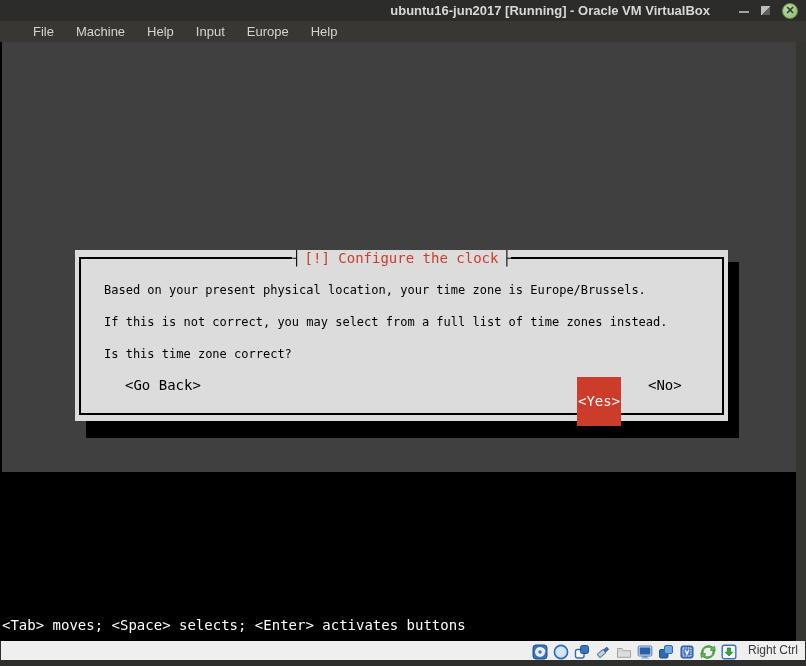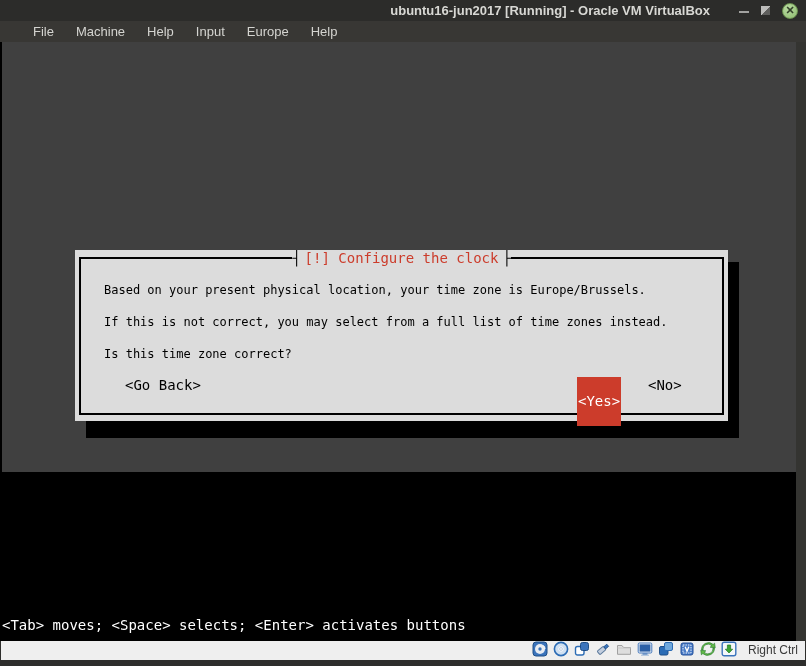--- a/index.html
+++ b/index.html
@@ -104,21 +104,21 @@
     position:absolute; font-size:14px; line-height:17px; white-space:pre; cursor:default;
   }
   .btn-goback { left:50px; }
   .btn-yes { left:502px; background:#cc3c2b; color:#ffffff; padding:16px 1px; }
   .btn-no { left:573px; }
 
   
   .statusbar {
     position:absolute; top:641px; left:1px; width:804px; height:19px;
     background:#efefef;
-    display:flex; align-items:flex-start; justify-content:flex-end;
+    display:flex; align-items:flex-end; justify-content:flex-end;
     gap:5px; padding-right:7px;
   }
   .status-icon { width:16px; height:16px; display:block; cursor:default; }
   .status-icon svg { width:16px; height:16px; display:block; }
   .hostkey-label {
     font-size:12px; color:#3a3a3a; margin-left:6px; line-height:19px; white-space:nowrap;
   }
 </style>
 </head>
 <body>

